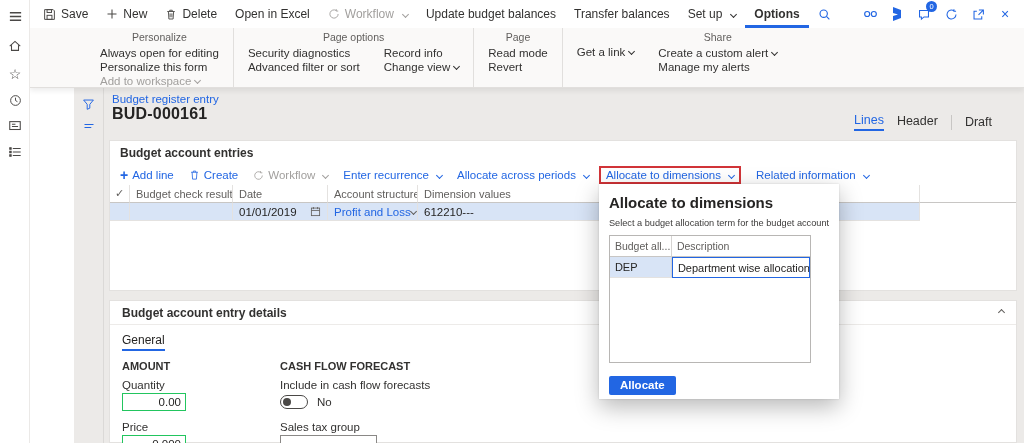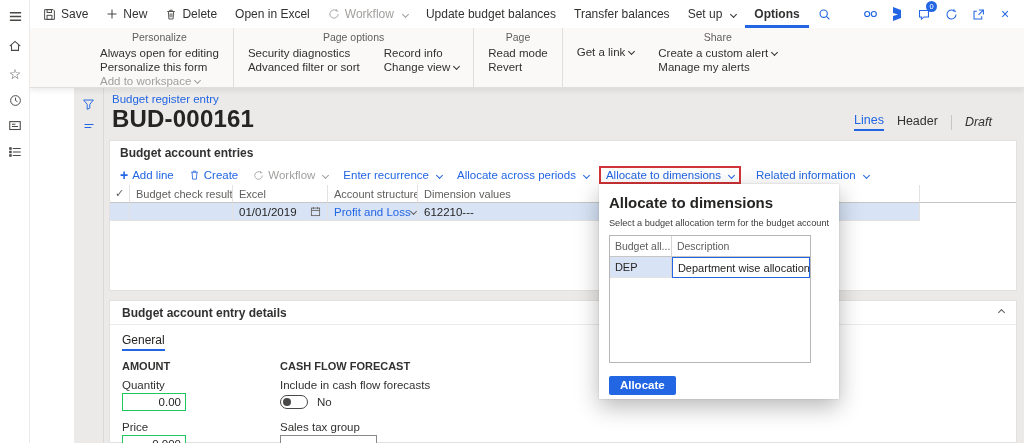--- a/index.html
+++ b/index.html
@@ -35,26 +35,26 @@
   .rg-col { display:flex; flex-direction:column; }
   .ritem { font-size:11.5px; line-height:14px; color:#323130; cursor:pointer; white-space:nowrap; }
   .ritem.disabled { color:#a19f9d; }
   .rg-spacer { height:14px; }
 
   
   .page { position:absolute; left:30px; top:88px; width:994px; height:355px; background:#eceae8; z-index:10;margin-left:44px; }
   .filterstrip { position:absolute; left:0; top:0; width:30px; height:355px; border-right:1px solid #dbd9d7; }
   .fs-btn { width:29px; height:22px; display:flex; align-items:center; justify-content:center; color:#2266E3; cursor:pointer; }
   .breadcrumb { position:absolute; left:38px; top:5px; font-size:11.5px; color:#2266E3; cursor:pointer; }
-  .page-title { position:absolute; left:38px; top:17px; font-size:24px; font-weight:bold; color:#252423; letter-spacing:.2px; }
+  .page-title { position:absolute; left:38px; top:17px; font-size:16px; font-weight:bold; color:#252423; letter-spacing:.2px; }
   .viewtabs { position:absolute; left:780px; top:25px; display:flex; align-items:center; gap:13px; font-size:12.5px; }
   .vtab { color:#323130; cursor:pointer; padding-bottom:2px; }
   .vtab.active { color:#2266E3; border-bottom:2px solid #2266E3; }
   .vtab-div { width:1px; height:15px; background:#c8c6c4; }
-  .status { color:#323130; font-size:12.5px;font-style:italic; }
+  .status { color:#323130; font-size:12.5px; }
 
   
   .relstrip { position:absolute; right:0; top:0; width:23px; height:355px; border-left:1px solid #d8d6d4; display:flex; flex-direction:column; align-items:center; padding-top:8px; gap:10px; }
   .relstrip .chev.left { color:#605e5c; cursor:pointer; }
   .vtext { writing-mode:vertical-rl; font-size:11px; color:#4a4846; white-space:nowrap; cursor:pointer; }
 
   .vscroll { position:absolute; left:952px; top:145px; width:6px; height:105px; background:#9b9997; border-radius:3px; cursor:pointer; }
 
   
   .card { position:absolute; left:35px; width:908px; background:#fff; border:1px solid #e3e1df; }
@@ -378,21 +378,21 @@
         <span class="tbi">
             <span>Related information</span>
             <span class="chev"></span>
           </span>
       </div>
 
       <div class="grid">
         <div class="grow ghead">
           <div class="gc c-sel">✓</div>
           <div class="gc c-check">Budget check results</div>
-          <div class="gc c-date">Excel</div>
+          <div class="gc c-date">Date</div>
           <div class="gc c-acct">Account structure</div>
           <div class="gc c-dim">Dimension values</div>
           <div class="gc c-com">Comment</div>
           <div class="gc c-fill"></div>
         </div>
         <div class="grow gdata">
           <div class="gc c-sel"></div>
           <div class="gc c-check"></div>
           <div class="gc c-date">
             <span>01/01/2019</span>

